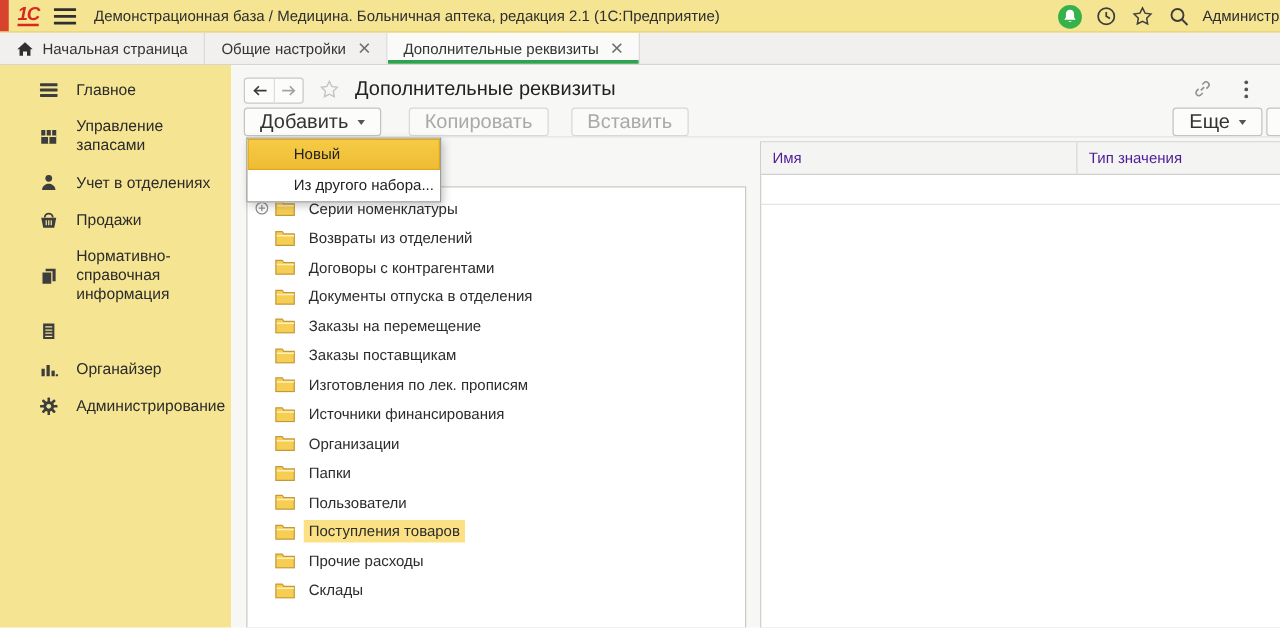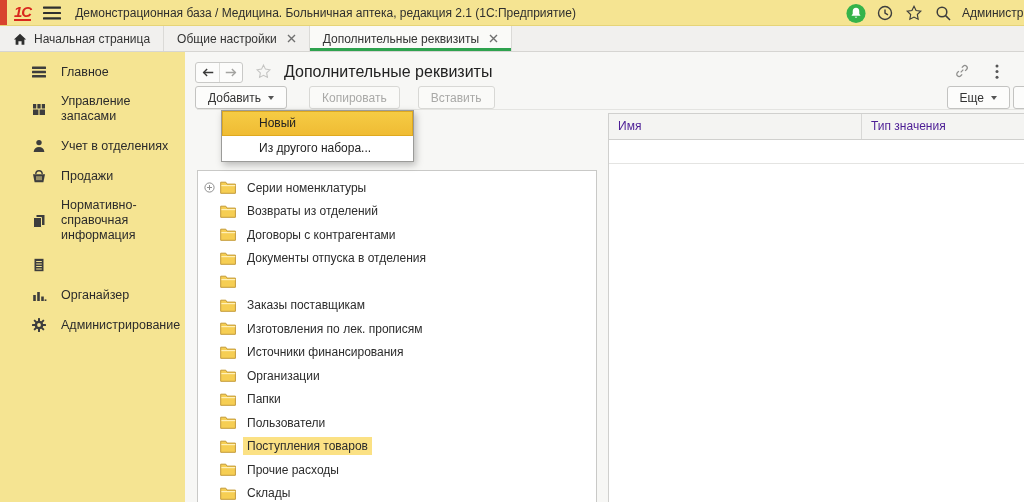--- a/index.html
+++ b/index.html
@@ -55,42 +55,42 @@
   .navbtn svg { width:14px; height:11px; }
   .fav-star { margin-left:12px; width:18px; height:18px; display:inline-flex; }
   .fav-star svg { width:17px; height:17px; }
   .page-title { margin-left:11px; font-size:16px; color:#222; white-space:nowrap; }
   .head-right { position:absolute; right:10px; top:3px; display:flex; gap:17px; align-items:center; }
   .head-ic { display:inline-flex; width:18px; height:18px; align-items:center; justify-content:center; }
   .head-ic svg { width:16px; height:16px; }
   .head-ic.kebab svg { width:4px; height:15px; }
 
   .toolbar { position:absolute; left:10px; top:34px; right:0; height:23px; display:flex; }
-  .btn { height:23px; padding:0 12px; font-size:12px; color:#333; background:#FCFCFB;
+  .btn { height:23px; padding:0 12px; font-size:16px; color:#333; background:#FCFCFB;
     border:1px solid #C3C3C1; border-radius:3px; display:inline-flex; align-items:center;
     gap:7px; cursor:default; }
   .btn.disabled { color:#A9A9A7; border-color:#D8D8D5; background:#FAFAF8; }
   .btn .caret { width:0; height:0; border-left:3.5px solid transparent;
     border-right:3.5px solid transparent; border-top:4px solid #555; }
   .btn.b-add { margin-right:22px; }
   .btn.b-copy { margin-right:18px; }
   .btn.b-more { position:absolute; right:14px; top:0;text-align:right; }
   .btn.b-partial { position:absolute; right:-6px; top:0; width:17px; padding:0; }
   .hsep { position:absolute; left:12px; right:0; top:57px; height:1px; background:#E4E4E1; }
 
   
-  .menu { position:absolute; left:12px; top:58px; width:193px; background:#fff;
-    border:1px solid #9B9B99; box-shadow:2px 3px 7px rgba(0,0,0,.25); z-index:10;margin-left:24px; }
+  .menu { position:absolute; left:12px; top:58px; width:156px; background:#fff;
+    border:1px solid #9B9B99; box-shadow:2px 3px 7px rgba(0,0,0,.25); z-index:10; }
   .menu-item { height:25px; line-height:25px; padding-left:37px; font-size:12px;
     color:#222; white-space:nowrap; cursor:default; }
   .menu-item.hl { background:linear-gradient(#F6CC45,#EFBB33);
     box-shadow:inset 0 0 0 1px #DFA91F; }
 
   
-  .tree-panel { position:absolute; left:12px; top:118px; width:400px; bottom:-1px;
+  .tree-panel { position:absolute; left:12px; top:97px; width:400px; bottom:-1px;
     background:#fff; border:1px solid #C9C9C7; padding-top:5px; overflow:hidden; }
   .trow { height:23.5px; display:flex; align-items:center; padding-left:5px; cursor:default; }
   .expander { width:11px; min-width:11px; height:11px; display:inline-flex; margin-left:1px; }
   .expander svg { width:11px; height:11px; }
   .folder { width:16px; min-width:16px; height:13px; display:inline-flex; margin-left:5px; }
   .folder svg { width:16px; height:13px; }
   .tltext { margin-left:7px; font-size:12px; color:#2c2c2c; padding:2px 4px; white-space:nowrap; }
   .tltext.sel { background:#FBE184; }
 
   
@@ -364,20 +364,21 @@
         <span class="tltext">Документы отпуска в отделения</span>
       </div>
       <div class="trow">
         <span class="expander"></span>
         <span class="folder">
           <svg viewBox="0 0 16 13">
             <path d="M.7 1.2h5.1l1.2 1.9h8.4v9.2H.7z" fill="#F6CE53" stroke="#C49A38" stroke-width="1"></path>
             <path d="M1.4 4.6h13.8" stroke="#FFF0B8" stroke-width="1.2"></path>
           </svg>
         </span>
+        <span class="tltext">Заказы на перемещение</span>
       </div>
       <div class="trow">
         <span class="expander"></span>
         <span class="folder">
           <svg viewBox="0 0 16 13">
             <path d="M.7 1.2h5.1l1.2 1.9h8.4v9.2H.7z" fill="#F6CE53" stroke="#C49A38" stroke-width="1"></path>
             <path d="M1.4 4.6h13.8" stroke="#FFF0B8" stroke-width="1.2"></path>
           </svg>
         </span>
         <span class="tltext">Заказы поставщикам</span>

